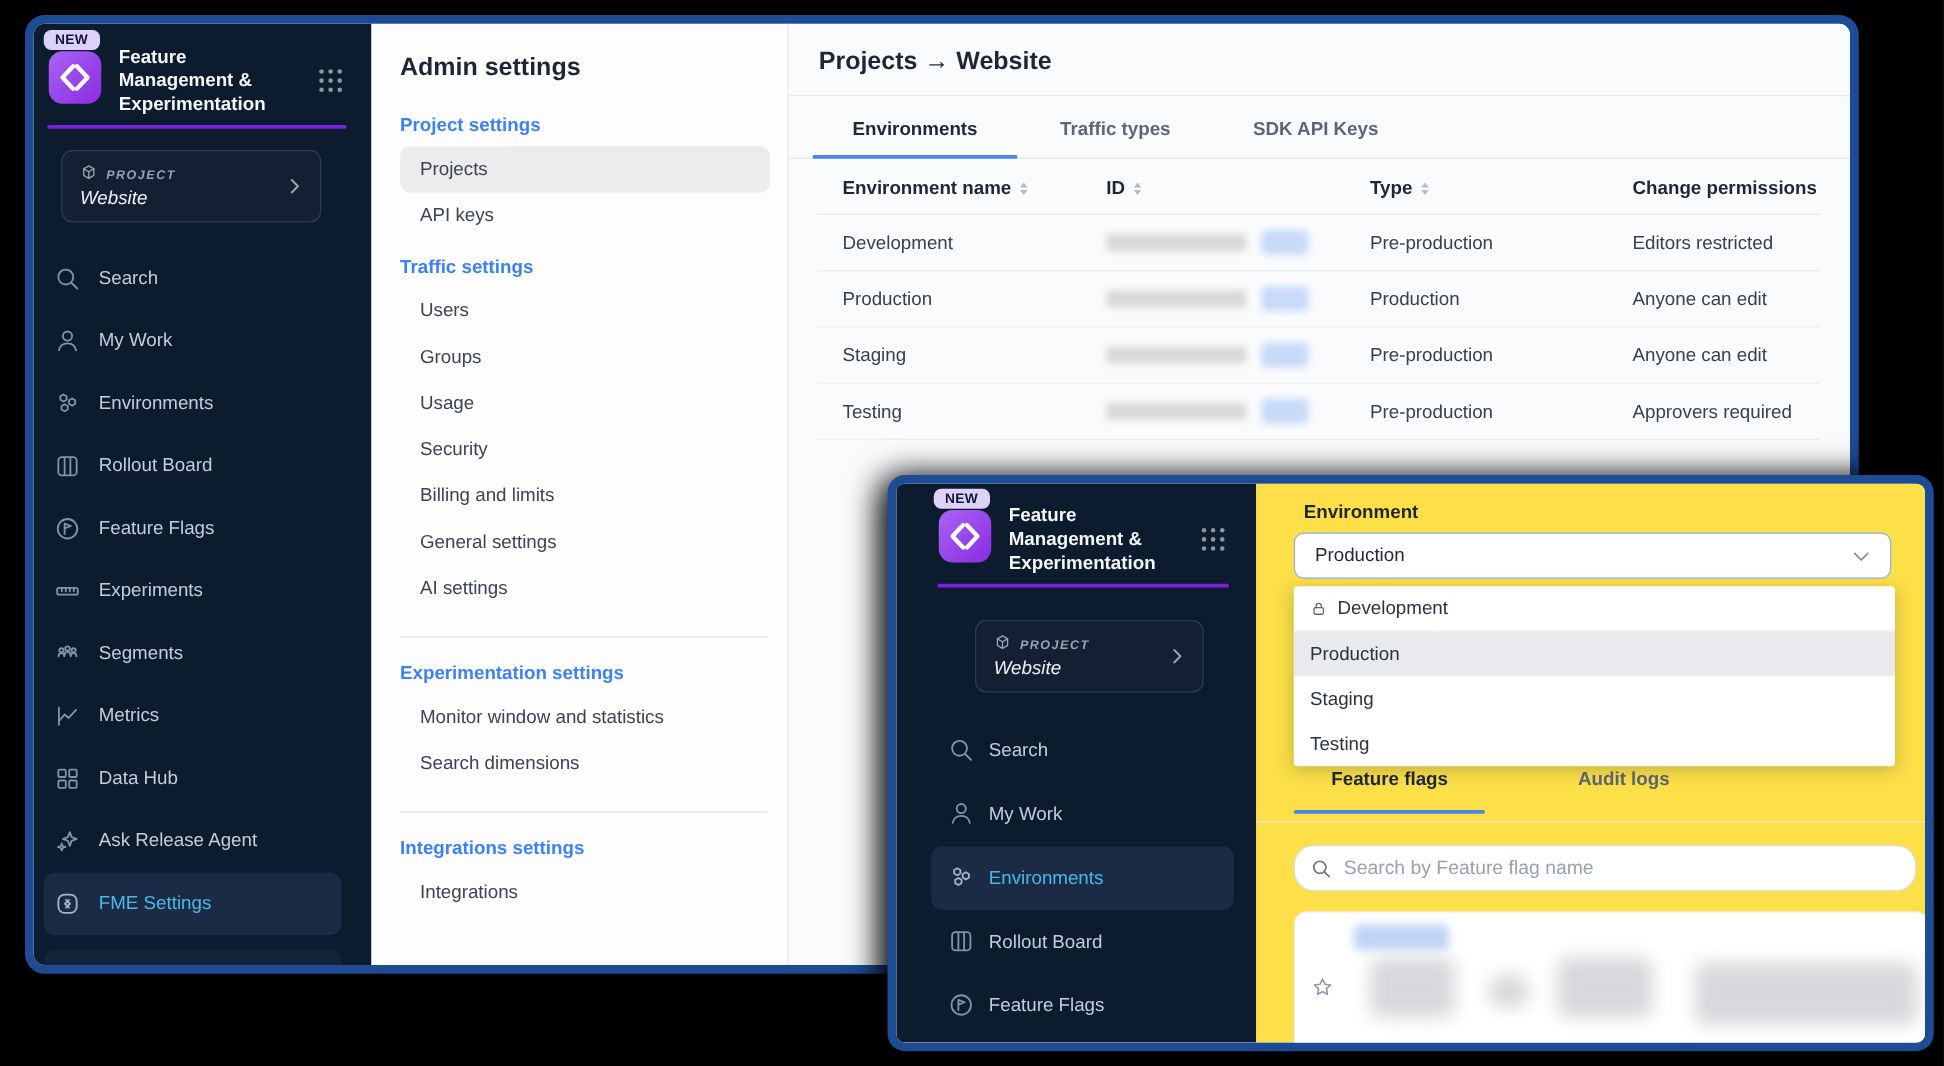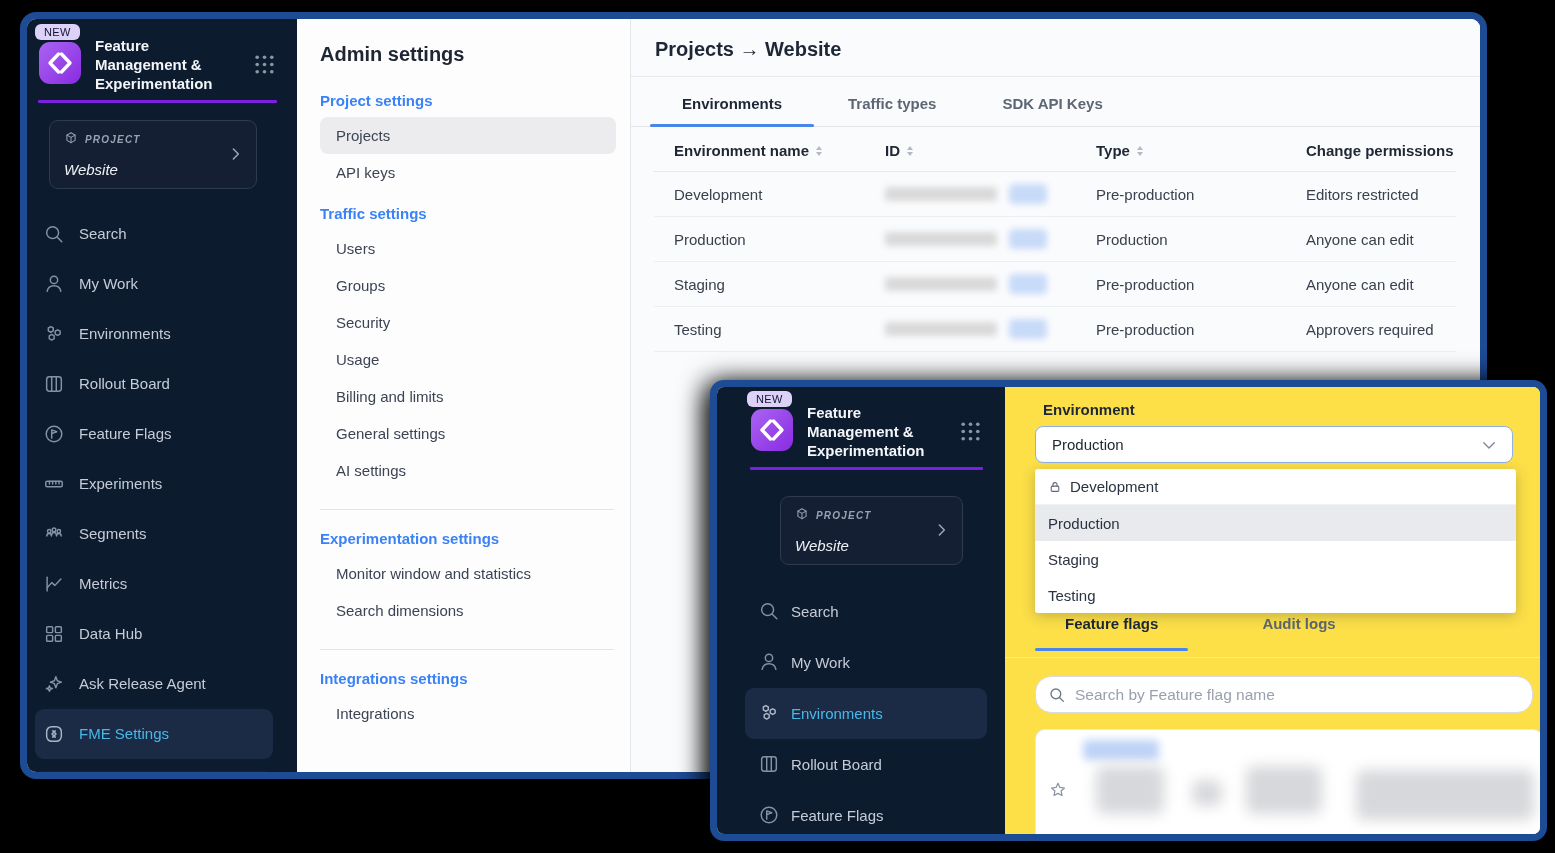--- a/index.html
+++ b/index.html
@@ -15,32 +15,32 @@
     box-shadow:-6px 0 26px rgba(0,0,0,.8), 0 10px 26px rgba(0,0,0,.8); }
 
   
   .sidebar { background:#0d1b2e; color:#c5ccd8; flex:0 0 auto; height:100%; position:relative; }
   #main-window .sidebar { width:270px; }
   #overlay-window .sidebar { width:288px; }
 
   .sb-head { position:relative; padding:17px 20px 0 11px; }
   .ov .sb-head { padding:16px 22px 0 33px; }
   .new-badge { position:absolute; top:5px; left:8px; background:#dcd1f7; color:#141433;
-    font-size:11px; font-weight:400; padding:2px 9px; border-radius:6px; letter-spacing:.3px; z-index:2; }
+    font-size:11px; font-weight:700; padding:2px 9px; border-radius:6px; letter-spacing:.3px; z-index:2; }
   .ov .new-badge { left:30px; top:4px; }
   .brand-row { display:flex; align-items:center; gap:13px; }
   .brand-title { font-size:15px; font-weight:700; color:#f3f5f9; line-height:1.28; width:132px; }
   .apps-icon { margin-left:auto; color:#8b95a7; cursor:pointer; display:flex; }
   .purple-rule { height:3px; background:#7d1fe0; margin-top:6px; border-radius:1px; }
   .project-card { margin:17px 20px 0 11px; background:#151f33; border:1px solid #2e3a52; border-radius:9px;
     padding:10px 14px; position:relative; cursor:pointer;font-style:italic; }
   .ov .project-card { margin:26px 20px 0 30px; }
   .project-row1 { display:flex; align-items:center; gap:7px; color:#97a2b5; }
   .project-label { font-size:10px; font-weight:700; letter-spacing:.12em; }
-  .project-name { font-size:15px; color:#eef1f6; margin-top:12px; }
+  .project-name { font-size:15px; color:#eef1f6; margin-top:0; }
   .project-chevron { position:absolute; right:12px; top:50%; transform:translateY(-50%); color:#9aa4b5; display:flex; }
 
   .nav { margin-top:20px; }
   .ov .nav { margin-top:21px; }
   .nav-item { height:50px; display:flex; align-items:center; gap:14px; padding:0 12px 0 16px;
     font-size:15px; color:#c5ccd8; cursor:pointer; }
   .ov .nav-item { height:51px; padding-left:41px; gap:11px; }
   .nav-item .nicon { color:#8591a5; display:flex; flex:0 0 22px; }
   .nav-item.active { background:#1b2b45; border-radius:9px; margin:0 24px 0 8px; padding-left:8px; color:#49b8e8; }
   .ov .nav-item.active { margin:0 18px 0 28px; padding-left:13px; }
@@ -288,22 +288,22 @@
 
   <div class="admin-panel">
     <div class="admin-title">Admin settings</div>
     <div id="admin-sections">
         <div class="admin-heading">Project settings</div>
         <div class="admin-item selected">Projects</div>
         <div class="admin-item">API keys</div>
         <div class="admin-heading">Traffic settings</div>
         <div class="admin-item">Users</div>
         <div class="admin-item">Groups</div>
+        <div class="admin-item">Usage</div>
         <div class="admin-item">Security</div>
-        <div class="admin-item">Usage</div>
         <div class="admin-item">Billing and limits</div>
         <div class="admin-item">General settings</div>
         <div class="admin-item">AI settings</div>
         <div class="admin-divider"></div>
         <div class="admin-heading">Experimentation settings</div>
         <div class="admin-item">Monitor window and statistics</div>
         <div class="admin-item">Search dimensions</div>
         <div class="admin-divider"></div>
         <div class="admin-heading">Integrations settings</div>
         <div class="admin-item">Integrations</div>

